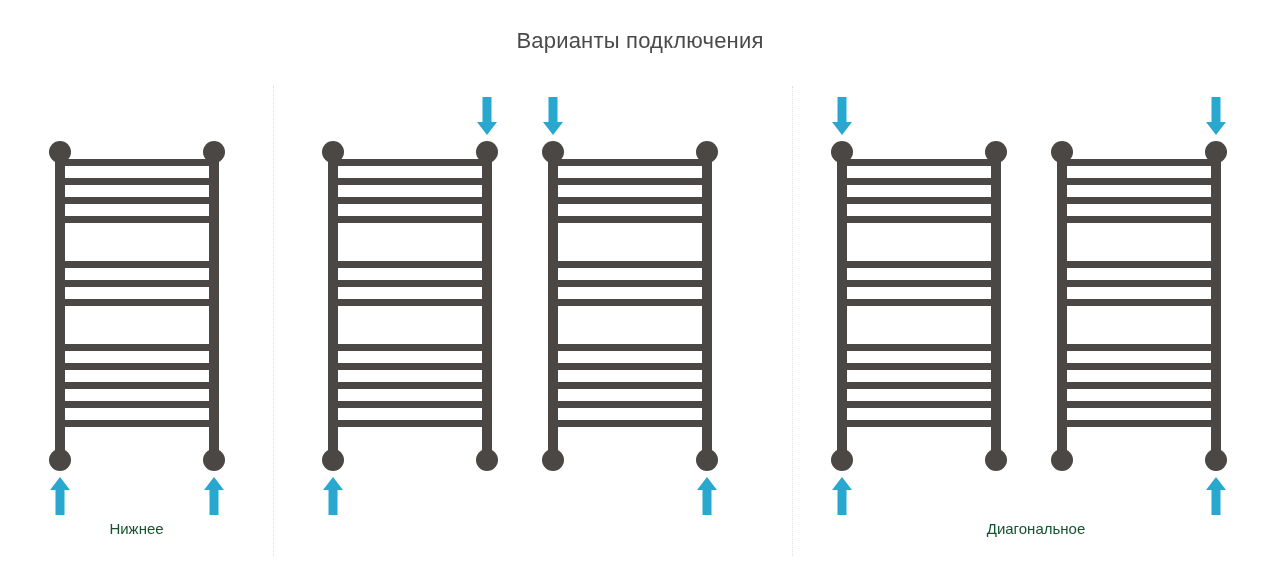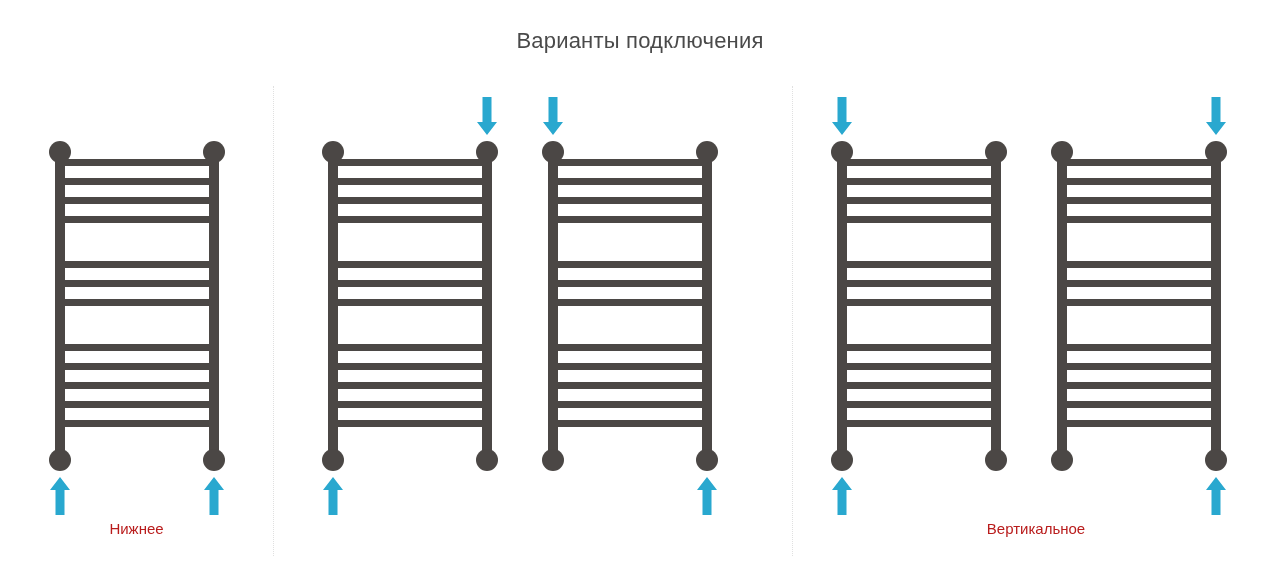--- a/index.html
+++ b/index.html
@@ -46,21 +46,21 @@
   #section-diagonal   { left: 273px; width: 519px; }
   #section-vertical   { left: 792px; width: 488px; }
 
   .section-label {
     position: absolute;
     bottom: 19px;
     left: 0;
     width: 100%;
     text-align: center;
     font-size: 15px;
-    color: #b91c1c;
+    color: #14532d;
   }
 
   
   .radiator {
     position: absolute;
     top: 55px;
     width: 180px;
     height: 330px;
   }
 
@@ -207,21 +207,21 @@
       </div>
       <div class="arrow up-right">
         <svg viewBox="0 0 20 38">
           <path d="M10 0 L20 13 L14.5 13 L14.5 38 L5.5 38 L5.5 13 L0 13 Z" fill="#29a8cf"></path>
         </svg>
       </div>
     </div>
   </div>
 
 <div class="section" id="section-vertical">
-  <div class="section-label">Вертикальное</div>
+  <div class="section-label">Диагональное</div>
 <div class="radiator" style="left: 37px;">
       <div class="post left" style="background: rgb(75, 71, 69);"></div>
       <div class="post right" style="background: rgb(75, 71, 69);"></div>
       <div class="knob tl" style="background: rgb(75, 71, 69);"></div>
       <div class="knob tr" style="background: rgb(75, 71, 69);"></div>
       <div class="knob bl" style="background: rgb(75, 71, 69);"></div>
       <div class="knob br" style="background: rgb(75, 71, 69);"></div>
       <div class="rung" style="top: 18px; background: rgb(75, 71, 69);"></div>
       <div class="rung" style="top: 37px; background: rgb(75, 71, 69);"></div>
       <div class="rung" style="top: 56px; background: rgb(75, 71, 69);"></div>

